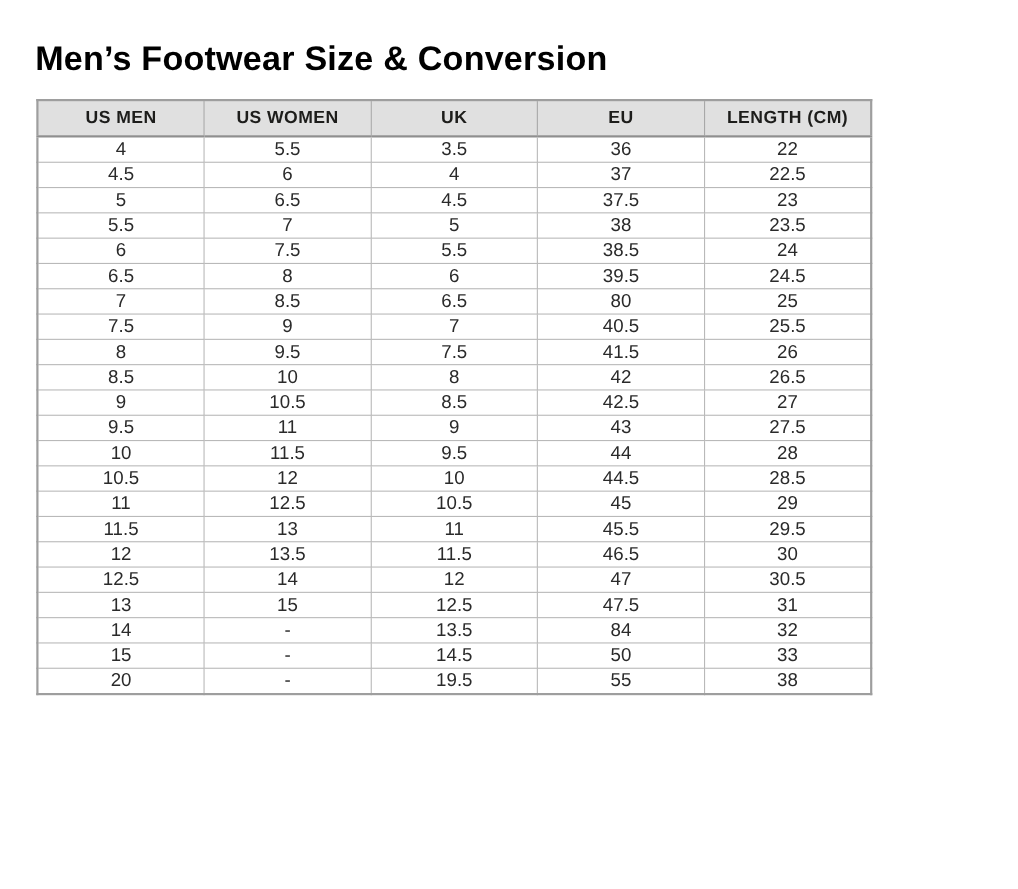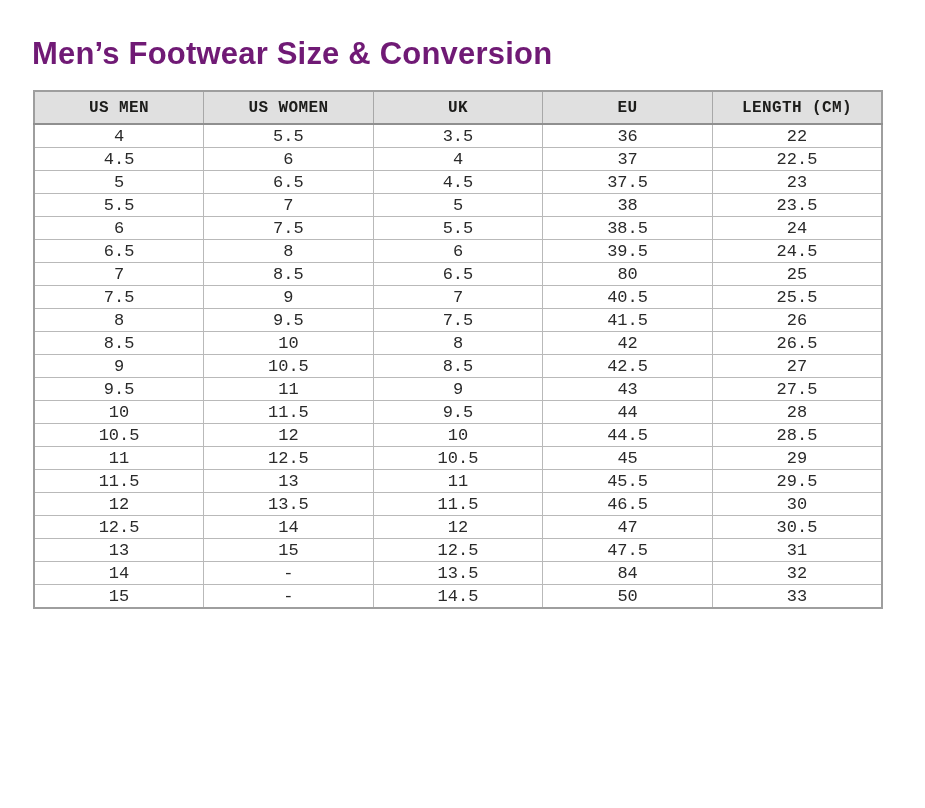--- a/index.html
+++ b/index.html
@@ -16,31 +16,31 @@
     overflow: hidden;
   }
   .page-title {
     position: absolute;
     left: 32px;
     top: 36px;
     margin: 0;
     font-size: 31px;
     font-weight: 800;
     letter-spacing: 0.2px;
-    color: #701a75;
+    color: #000000;
     font-family: "Liberation Sans", sans-serif;
   }
   table.size-table {
     position: absolute;
     left: 33px;
     top: 90px;
-    width: 850px;
+    width: 760px;
     border-collapse: collapse;
     table-layout: fixed;
-    font-family: Liberation Mono, monospace;
+    font-family: Liberation Sans, sans-serif;
   }
   table.size-table th {
     background: #e0e0e0;
     border: 1px solid #a8a8a8;
     border-bottom: 2px solid #8f8f8f;
     height: 31px;
     font-size: 16px;
     font-weight: 700;
     letter-spacing: 0.4px;
     color: #1d1d1b;
@@ -229,15 +229,22 @@
           <td>84</td>
           <td>32</td>
         </tr>
         <tr>
           <td>15</td>
           <td>-</td>
           <td>14.5</td>
           <td>50</td>
           <td>33</td>
         </tr>
+        <tr>
+          <td>20</td>
+          <td>-</td>
+          <td>19.5</td>
+          <td>55</td>
+          <td>38</td>
+        </tr>
       </tbody>
   </table>
 </div>
 
 </body></html>

